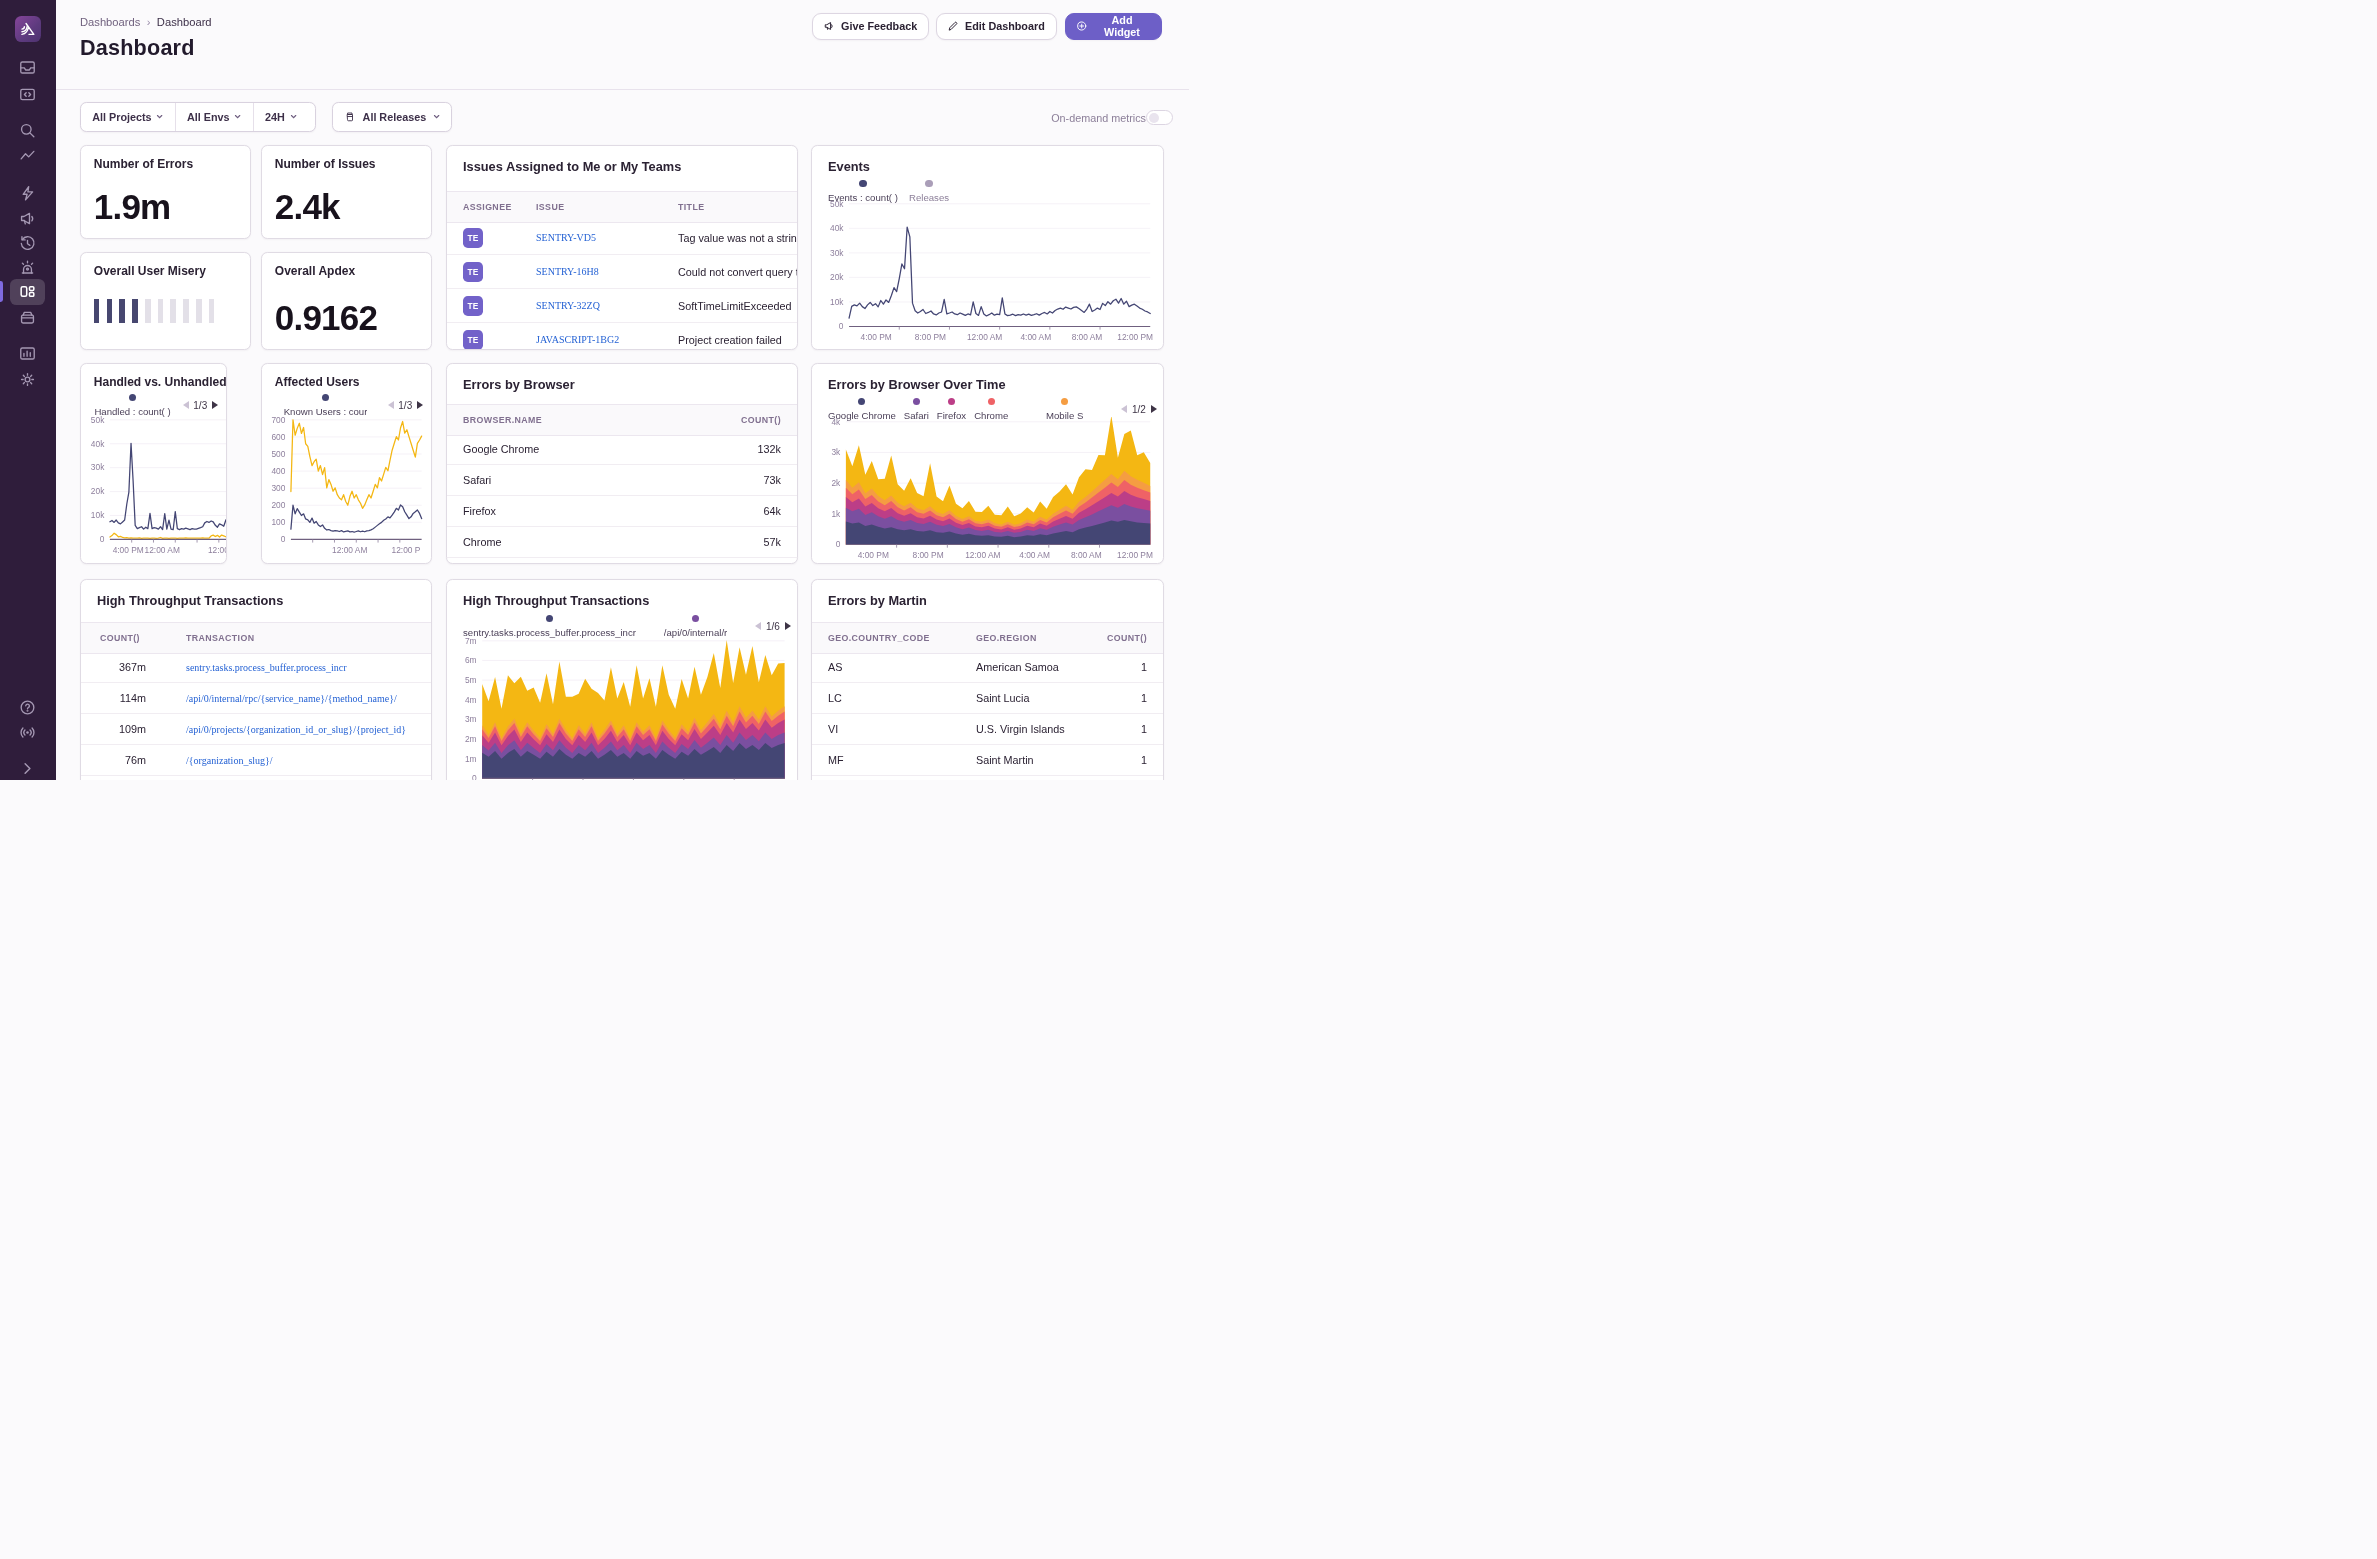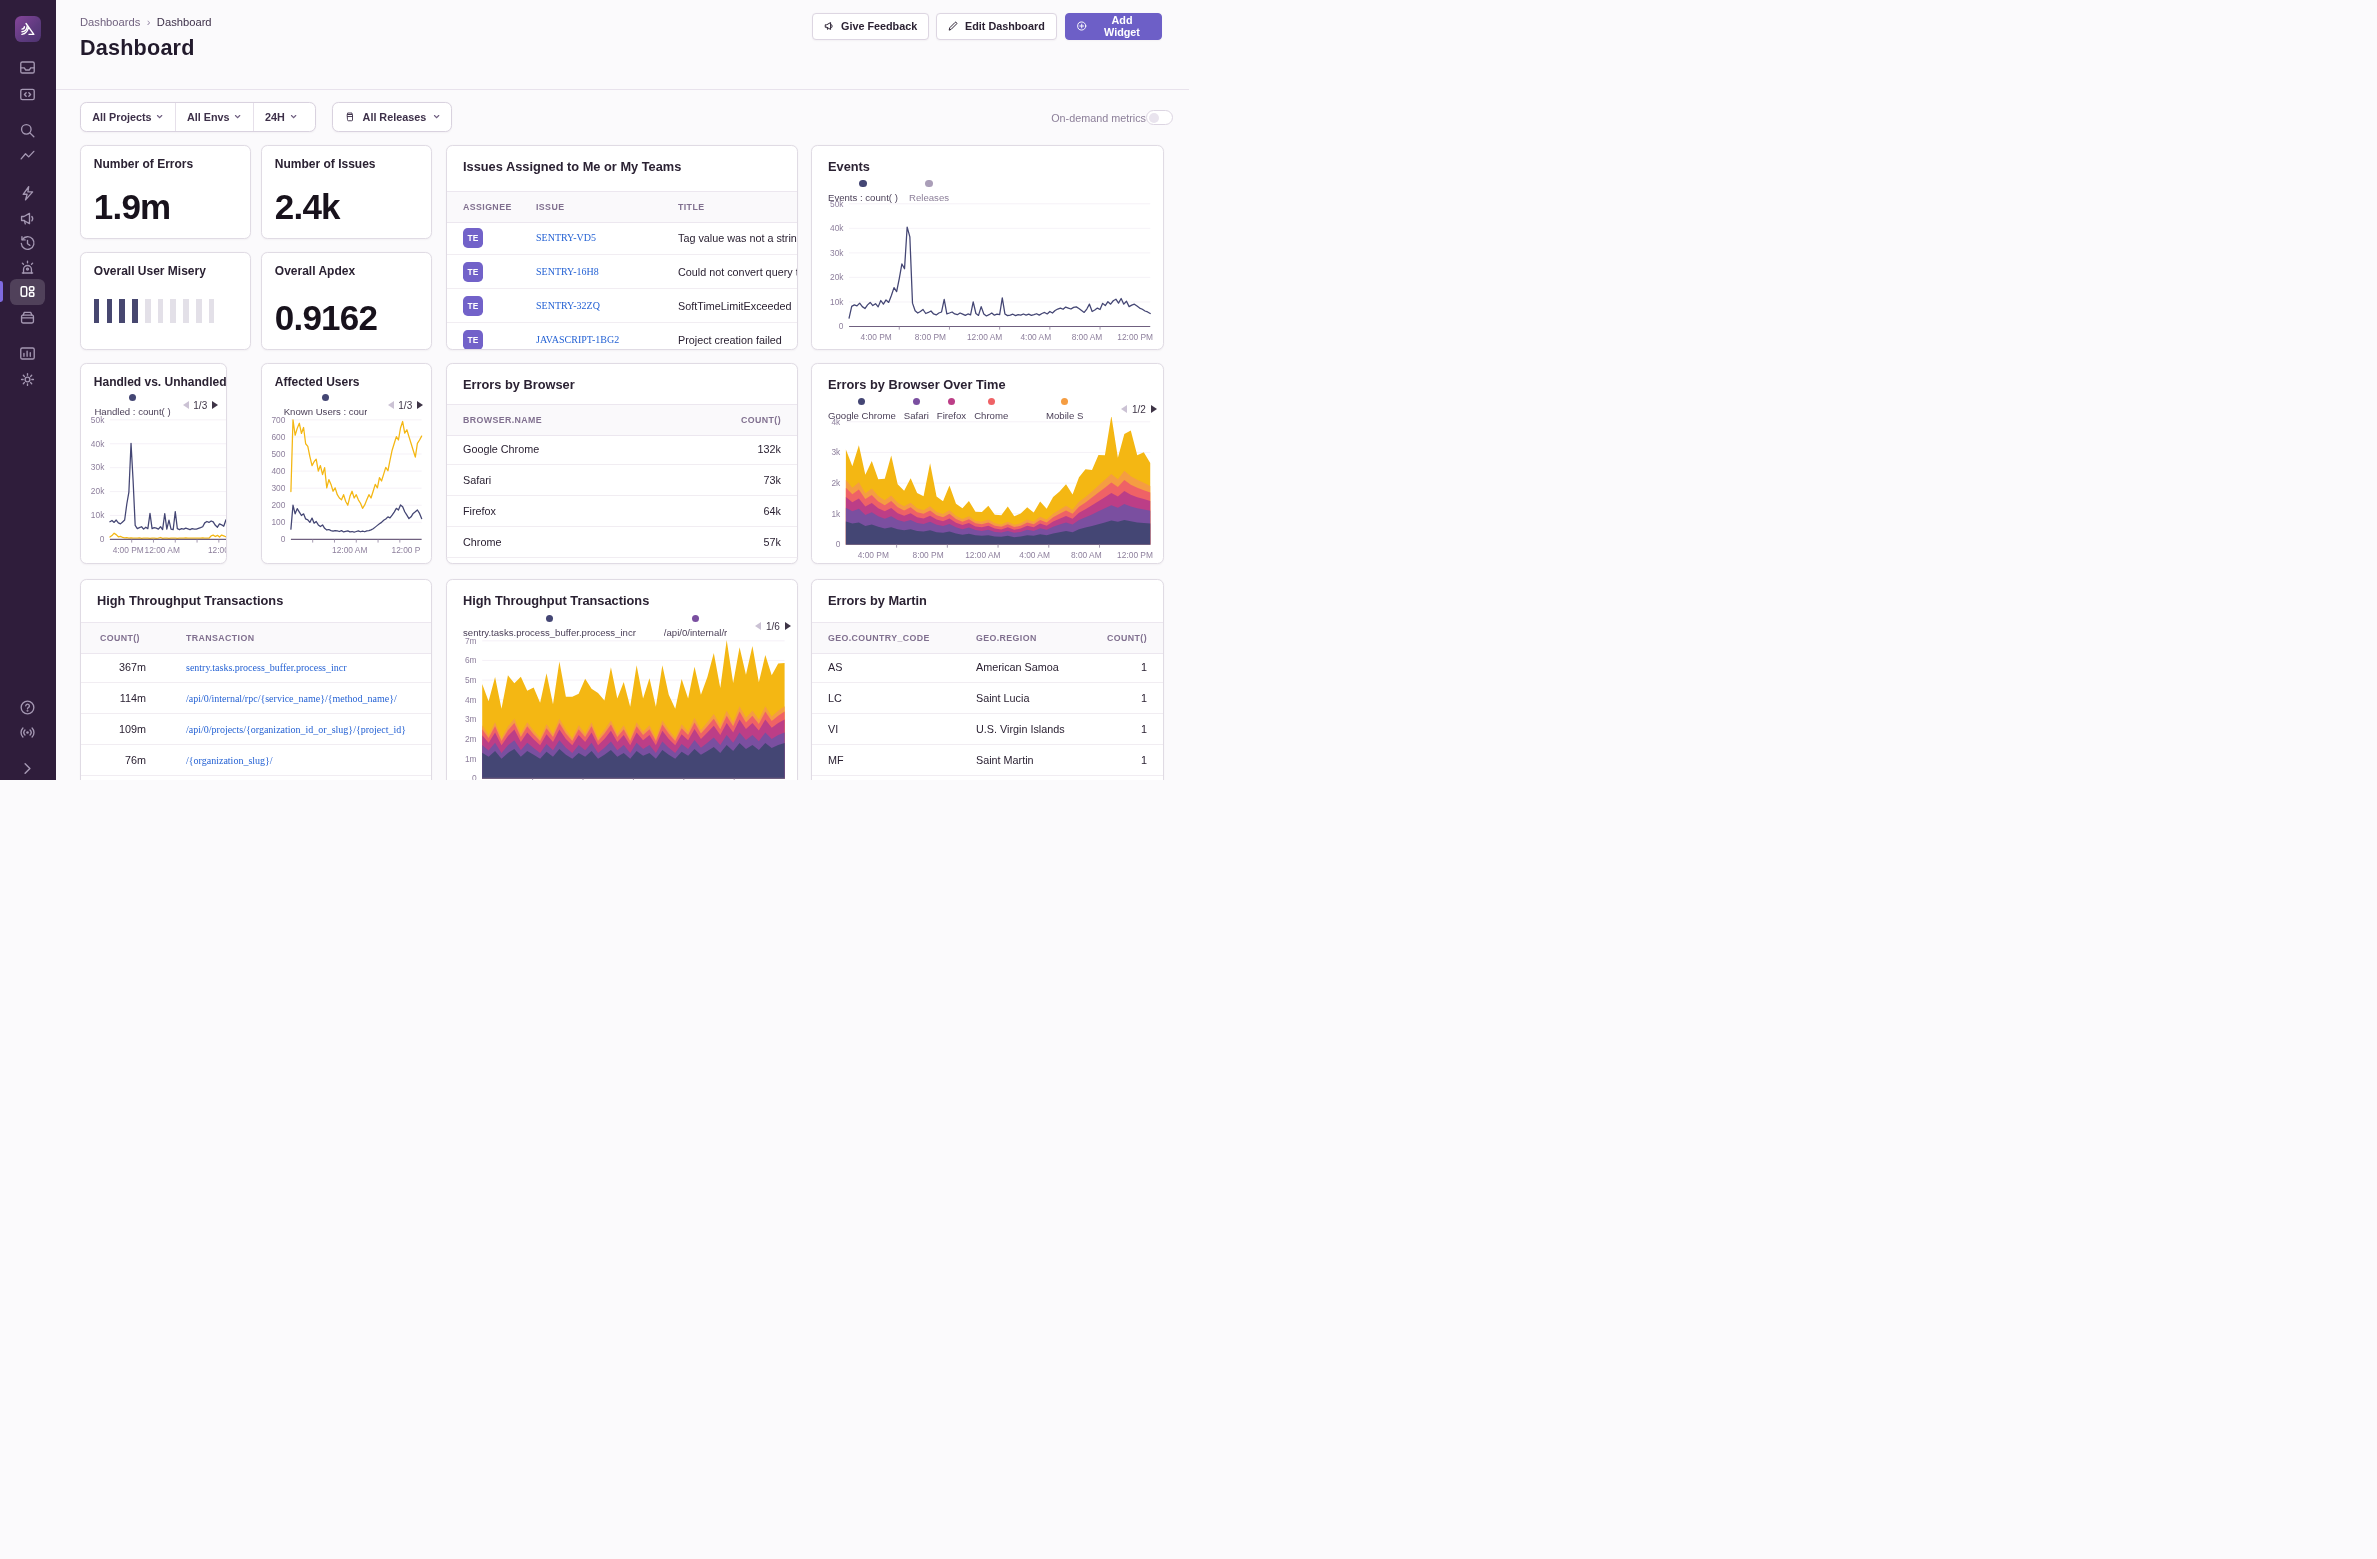--- a/index.html
+++ b/index.html
@@ -17,21 +17,21 @@
     display:flex;align-items:center;justify-content:center;}
   .logo-box svg{width:17.6px;height:17.6px;}
   .active-bg{position:absolute;left:10.4px;top:279px;width:35px;height:25.6px;border-radius:6.4px;background:rgba(255,255,255,.16);}
   .active-accent{position:absolute;left:0;top:281px;width:3.2px;height:21px;border-radius:0 2.4px 2.4px 0;background:#7f6ae0;}
   .side-icon.active{color:#ffffff;}
   
   .crumbs{position:absolute;left:80px;top:16px;font-size:11.2px;color:#71627f;}
   .crumbs .sep{margin:0 6.4px;color:#9c8fab;}
   .crumbs .cur{color:#3d3049;}
   .page-title{position:absolute;left:80px;top:35px;font-size:21.6px;font-weight:700;color:#221a2c;letter-spacing:0.2px;}
-  .hbtn{position:absolute;top:12.8px;height:27px;border:0.8px solid #ddd6e2;border-radius:4px;background:#fff;
+  .hbtn{position:absolute;top:12.8px;height:27px;border:0.8px solid #ddd6e2;border-radius:9px;background:#fff;
     display:flex;align-items:center;gap:5.6px;padding:0 10.4px;font-size:10.8px;font-weight:700;color:#2b2233;box-sizing:border-box;
     box-shadow:0 0.8px 1.6px rgba(43,34,51,.04);}
   .hbtn svg{width:12px;height:12px;}
   .hbtn.primary{background:#6d5fc7;border-color:#6d5fc7;color:#fff;}
   .hdr-divider{position:absolute;left:56px;top:89px;width:1133px;height:0.8px;background:#e8e2ec;}
   
   .seg{position:absolute;left:80px;top:102px;height:30px;width:236px;background:#fff;border:0.8px solid #d9d2df;border-radius:6.4px;
     display:flex;align-items:stretch;box-sizing:border-box;box-shadow:0 0.8px 1.6px rgba(43,34,51,.04);}
   .seg .opt{display:flex;align-items:center;gap:4.8px;padding:0 11.2px;font-size:10.8px;font-weight:700;color:#3d3049;}
   .seg .opt+.opt{border-left:0.8px solid #e4def,…;border-left:0.8px solid #e6e0ea;}

